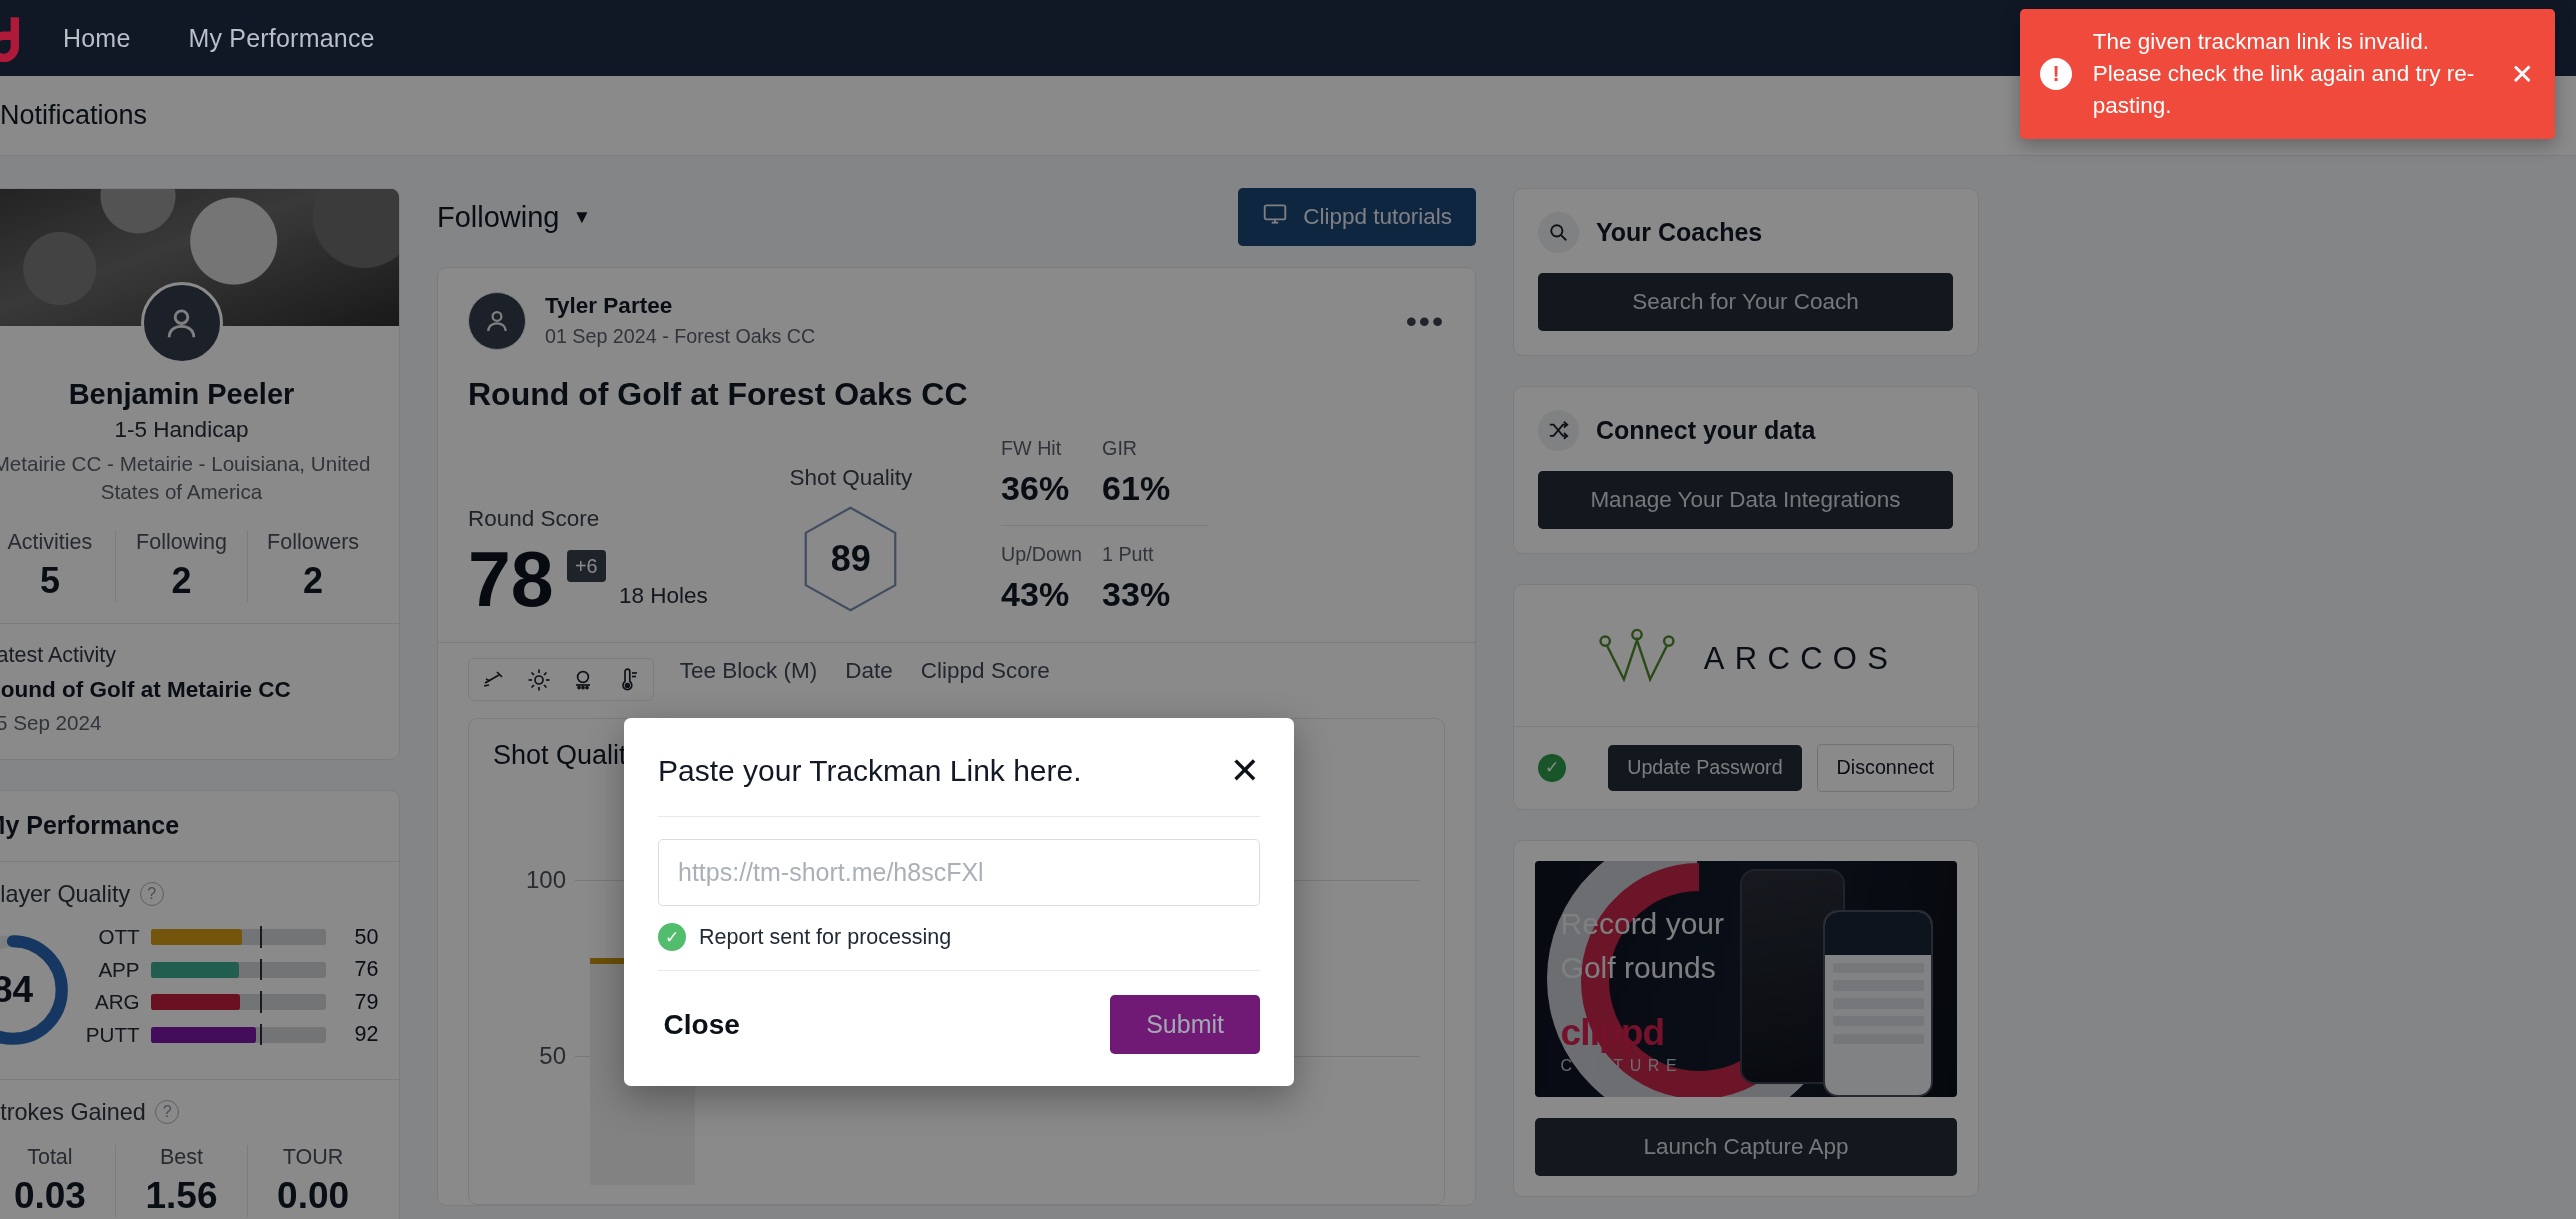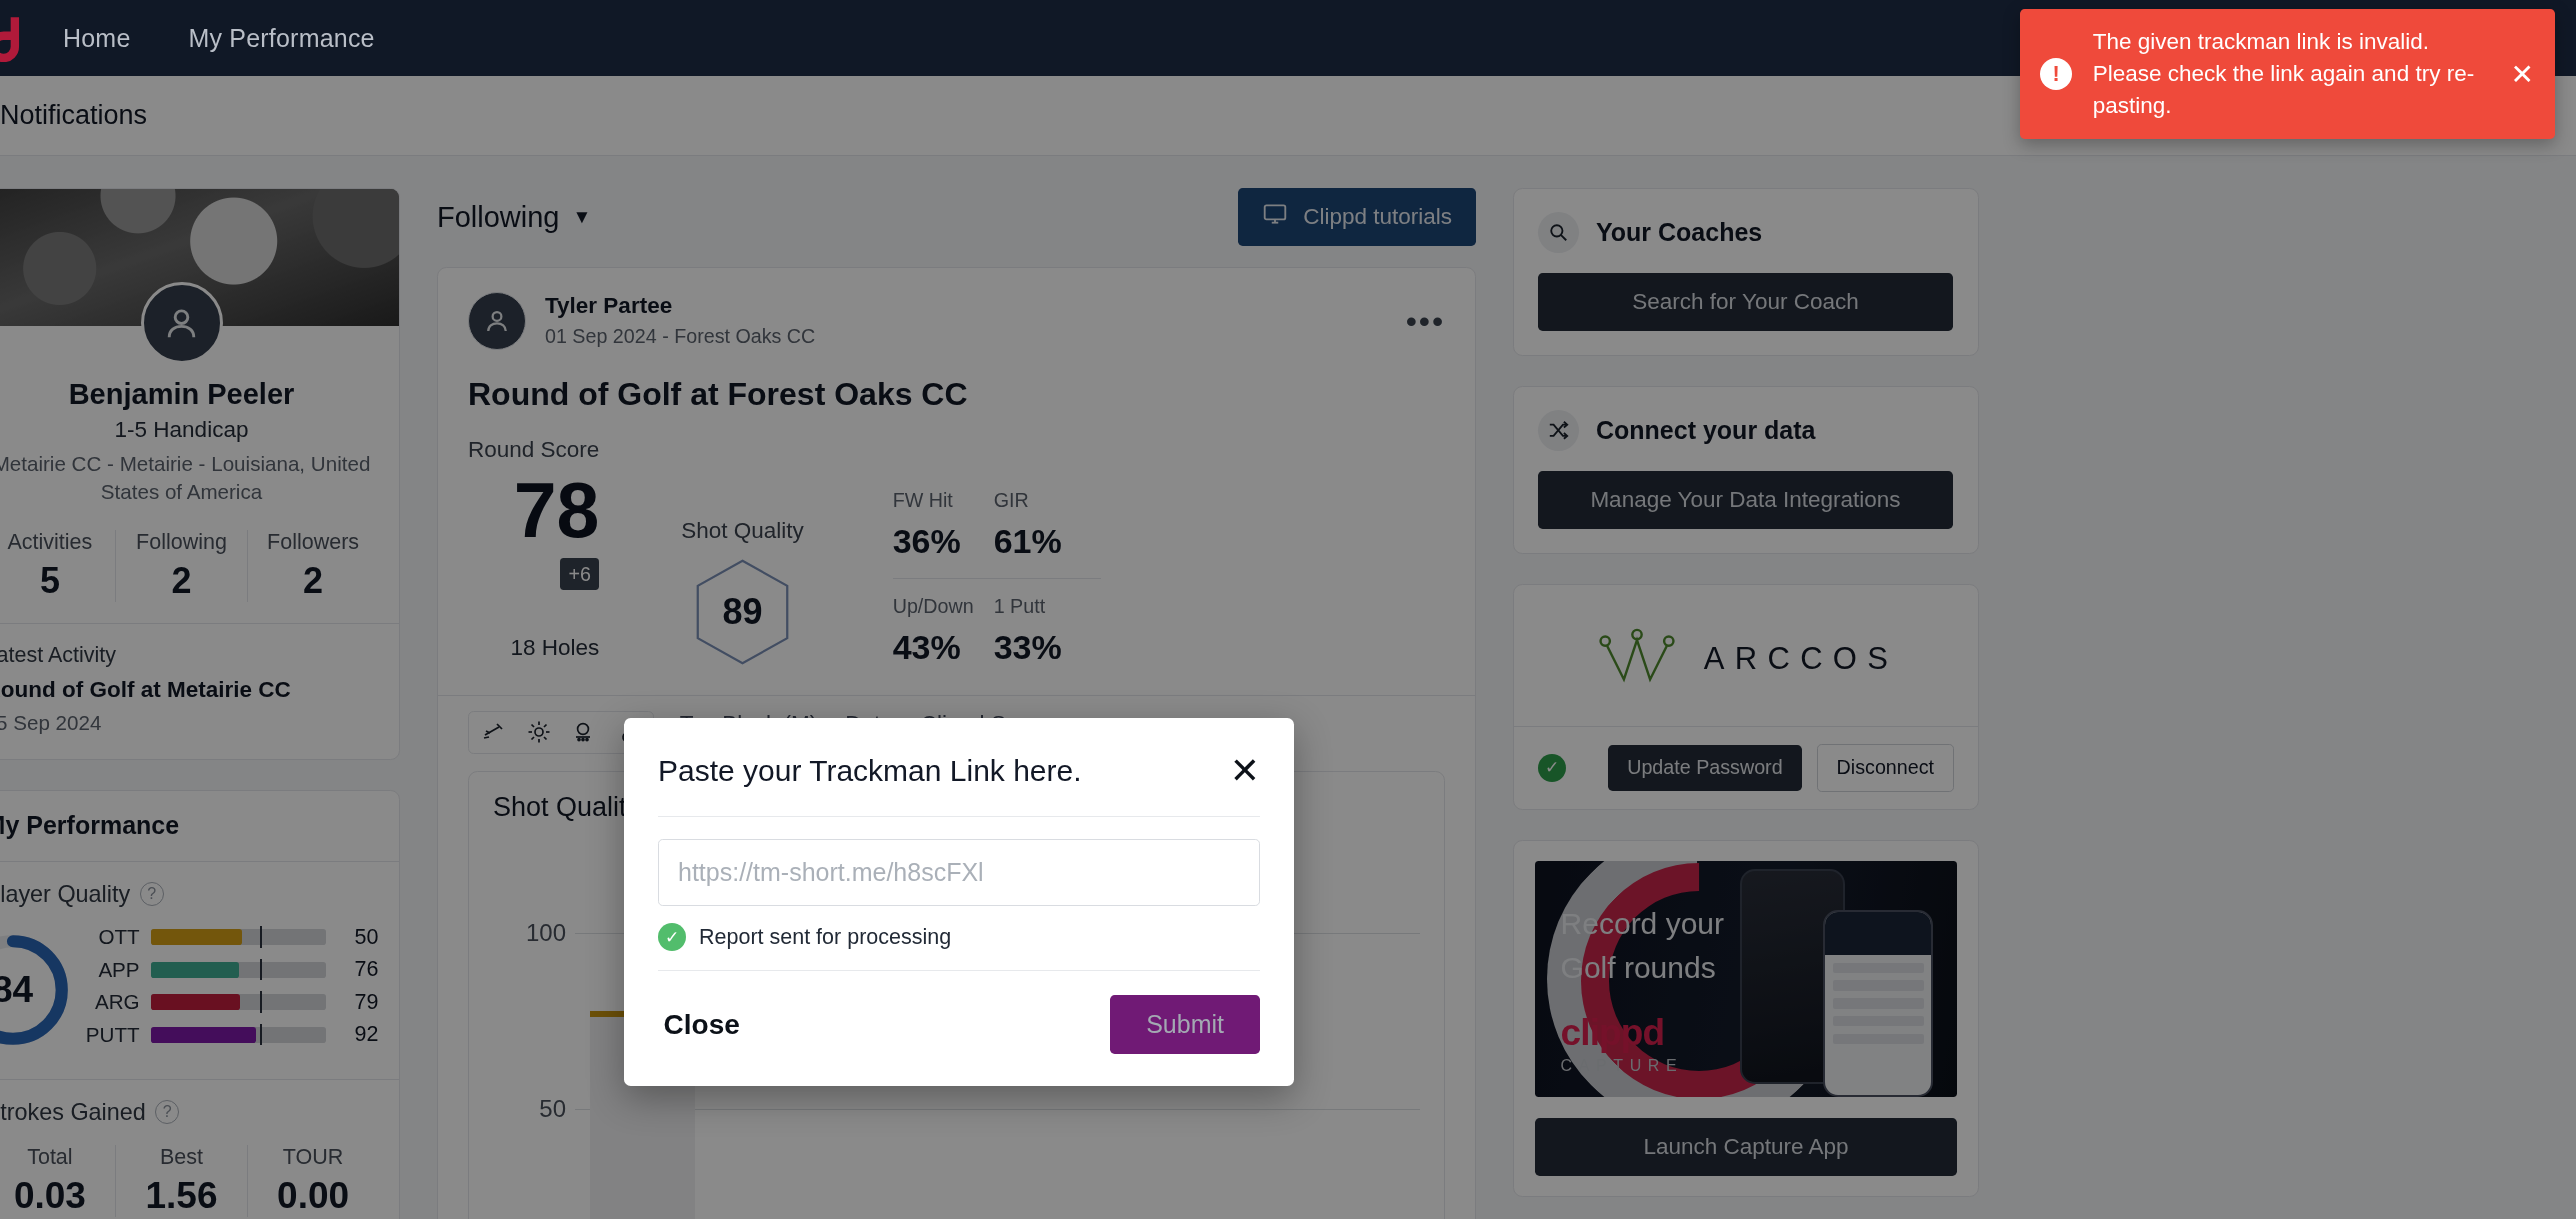--- a/index.html
+++ b/index.html
@@ -155,21 +155,21 @@
     border: 1.9px solid #e4e6ea;
   }
   .post-meta { margin-left: 19px; }
   .post-author { font-size: 22.5px; font-weight: bold; color: #121826; }
   .post-sub { font-size: 19.7px; color: #5c636e; margin-top: 5.6px; }
   .post-more { margin-left: auto; font-size: 32px; color: #3b434f; letter-spacing: 1.9px; cursor: pointer; line-height: .5; }
   .post-title { font-size: 32px; font-weight: bold; color: #121826; padding: 26px 30px 0; }
   .post-stats { display: flex; padding: 24px 30px 28px; align-items: flex-end; }
   .ps-block { padding-right: 34px; }
   .ps-label { font-size: 22.5px; color: #3b434f; }
-  .ps-score { display: flex; align-items: flex-end; gap: 13px; margin-top: 13px; flex-direction: column; }
+  .ps-score { display: flex; align-items: flex-end; gap: 13px; margin-top: 13px; }
   .ps-big { font-size: 77px; font-weight: bold; color: #0d1320; line-height: .9; }
   .ps-badge {
     background: #39414e; color: #fff; font-size: 19.7px; border-radius: 3.7px;
     padding: 4.7px 8.4px; margin-bottom: 32px;
   }
   .ps-holes { font-size: 22.5px; color: #242c38; margin-bottom: 5.6px; }
   .ps-sep { width: 0.9px; background: #e4e6ea; }
   .sq-block { padding: 0 47px; text-align: center; }
   .hexwrap { position: relative; width: 101px; height: 110px; margin: 13px auto 0; }
   .hexwrap svg { display: block; }

